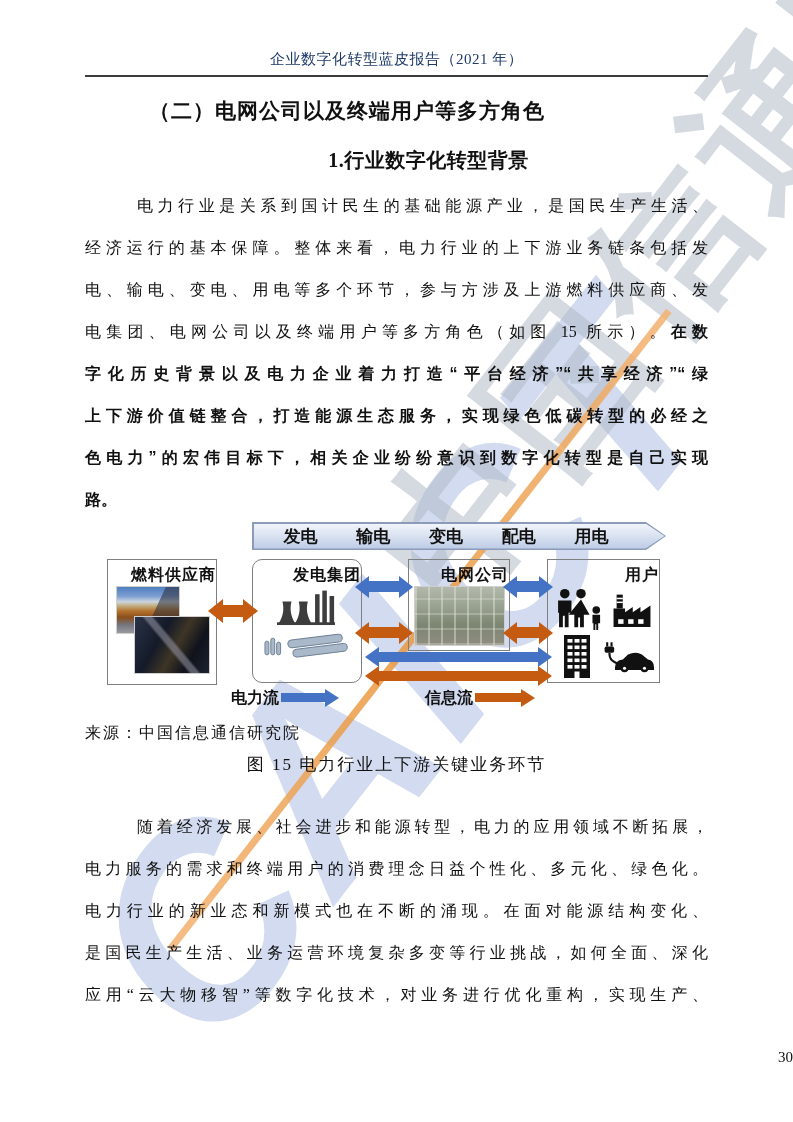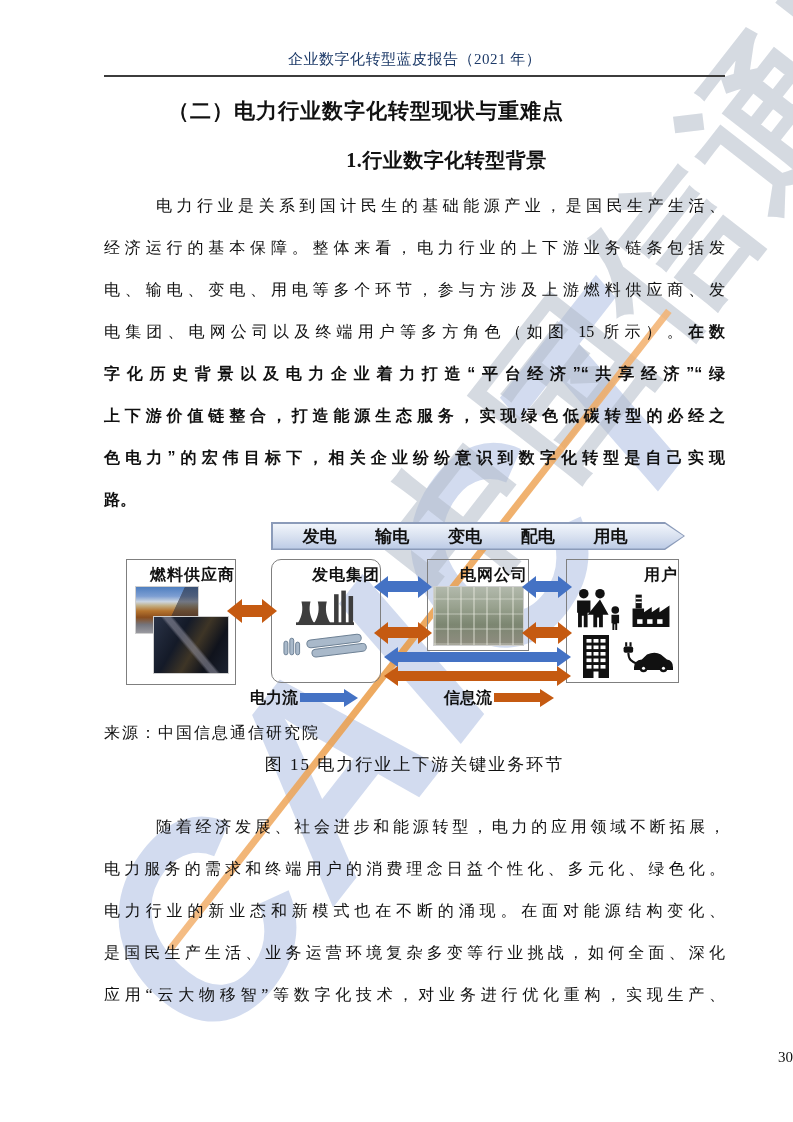--- a/index.html
+++ b/index.html
@@ -30,21 +30,21 @@
     font:700 158px var(--sans);color:#b3bcc9;opacity:.55;
     letter-spacing:10px;white-space:nowrap;
   }
   .wm-line{
     position:absolute;left:416px;top:225px;width:7px;height:810px;
     transform:rotate(38deg);transform-origin:center;
     background:linear-gradient(180deg,#f3b271 0%,#e9983f 55%,#f3b271 100%);
     opacity:.85;
   }
   
-  .content{position:relative;z-index:1;padding:50px 68px 0;margin-left:36px;}
+  .content{position:relative;z-index:1;padding:50px 85px 0;}
   .hd-title{text-align:center;font-size:15px;color:var(--navy);letter-spacing:.5px;}
   .hd-rule{margin-top:6px;border-top:2.5px solid #3c3c3c;}
   h1.sec{margin:20px 0 0 64px;font:700 21px var(--serif);letter-spacing:1px;}
   h2.sub{margin:22px 0 0 64px;font:700 20px var(--serif);letter-spacing:.5px;text-align:center;}
   .para{margin-top:11px;font-size:16px;}
   .para .line{
     height:42px;line-height:42px;white-space:nowrap;
     text-align:justify;text-align-last:justify;
   }
   .para .line.indent{text-indent:52px;}
@@ -110,21 +110,21 @@
     <div class="wm-latin">CAICT</div>
     <div class="wm-cn">中国信通院</div>
     <div class="wm-line"></div>
   </div>
 
   <div class="content">
 
     <div class="hd-title">企业数字化转型蓝皮报告（2021 年）</div>
     <div class="hd-rule"></div>
 
-    <h1 class="sec">（二）电力行业数字化转型现状与重难点</h1>
+    <h1 class="sec">（二）电网公司以及终端用户等多方角色</h1>
     <h2 class="sub">1.行业数字化转型背景</h2>
 
     <div class="para">
         <div class="line indent"><span>电力行业是关系到国计民生的基础能源产业，是国民生产生活、</span></div>
         <div class="line"><span>经济运行的基本保障。整体来看，电力行业的上下游业务链条包括发</span></div>
         <div class="line"><span>电、输电、变电、用电等多个环节，参与方涉及上游燃料供应商、发</span></div>
         <div class="line"><span>电集团、电网公司以及终端用户等多方角色（如图 15 所示）。</span><span class="b">在数</span></div>
         <div class="line"><span class="b">字化历史背景以及电力企业着力打造“平台经济”“共享经济”“绿</span></div>
         <div class="line"><span class="b">上下游价值链整合，打造能源生态服务，实现绿色低碳转型的必经之</span></div>
         <div class="line"><span class="b">色电力”的宏伟目标下，相关企业纷纷意识到数字化转型是自己实现</span></div>

